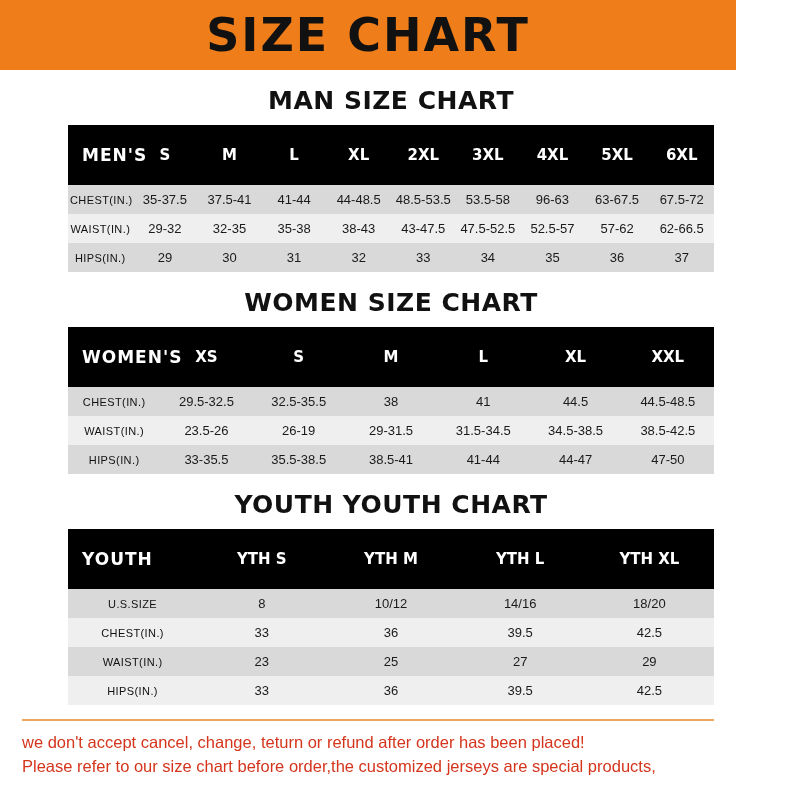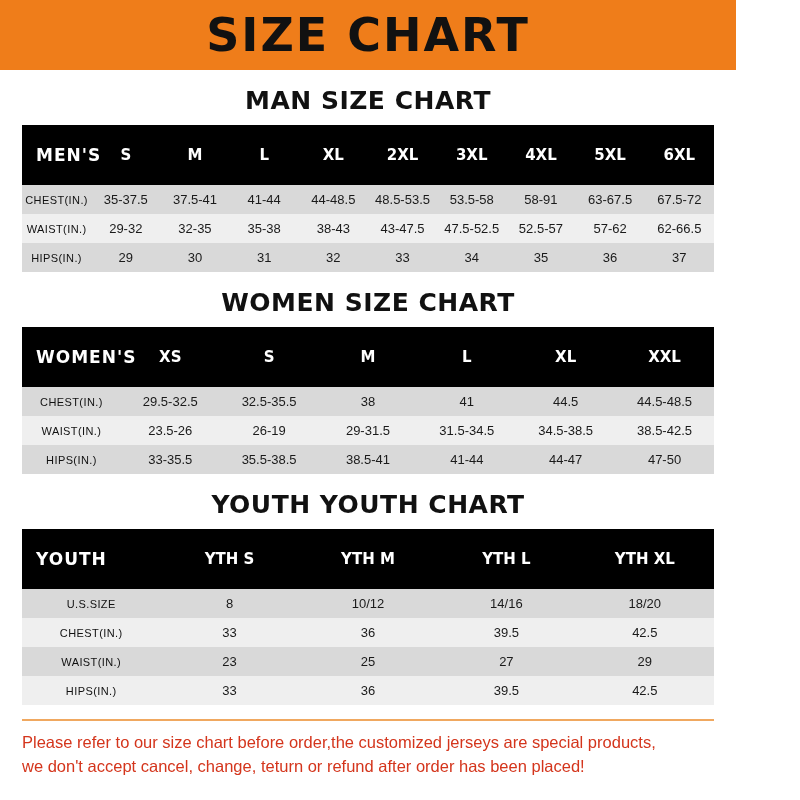--- a/index.html
+++ b/index.html
@@ -44,21 +44,21 @@
     z-index: 2;
     margin: 0;
     font-family: "DejaVu Sans", sans-serif;
     font-weight: bold;
     font-size: 46px;
     letter-spacing: 2px;
     color: #111111;
     line-height: 70px;
   }
   
-  .section { padding: 0 22px; }
+  .section { padding: 0 22px; margin-left: 46px; }
   .section-title {
     text-align: center;
     font-family: "DejaVu Sans", sans-serif;
     font-weight: bold;
     font-size: 25px;
     color: #111111;
     letter-spacing: 0.5px;
     margin: 16px 0 10px 0;
   }
   table.sizetbl {
@@ -140,21 +140,21 @@
       </thead>
       <tbody>
         <tr class="odd">
           <td class="rowlabel">CHEST(IN.)</td>
           <td>35-37.5</td>
           <td>37.5-41</td>
           <td>41-44</td>
           <td>44-48.5</td>
           <td>48.5-53.5</td>
           <td>53.5-58</td>
-          <td>58-91</td>
+          <td>96-63</td>
           <td>63-67.5</td>
           <td>67.5-72</td>
         </tr>
         <tr class="even">
           <td class="rowlabel">WAIST(IN.)</td>
           <td>29-32</td>
           <td>32-35</td>
           <td>35-38</td>
           <td>38-43</td>
           <td>43-47.5</td>
@@ -264,17 +264,17 @@
           <td>33</td>
           <td>36</td>
           <td>39.5</td>
           <td>42.5</td>
         </tr>
       </tbody>
     </table>
   </div>
 
   <div class="footer-note">
+    <div>we don't accept cancel, change, teturn or refund after order has been placed!</div>
     <div>Please refer to our size chart before order,the customized jerseys are special products,</div>
-    <div>we don't accept cancel, change, teturn or refund after order has been placed!</div>
   </div>
 
 </div>
 
 </body></html>

